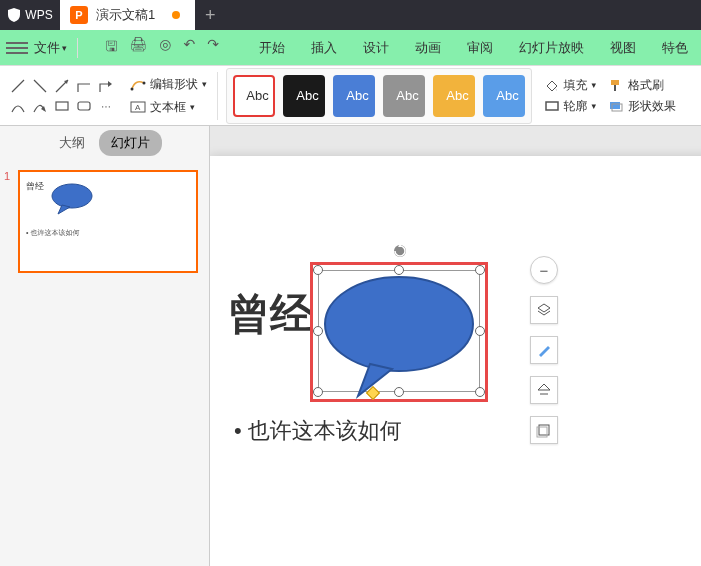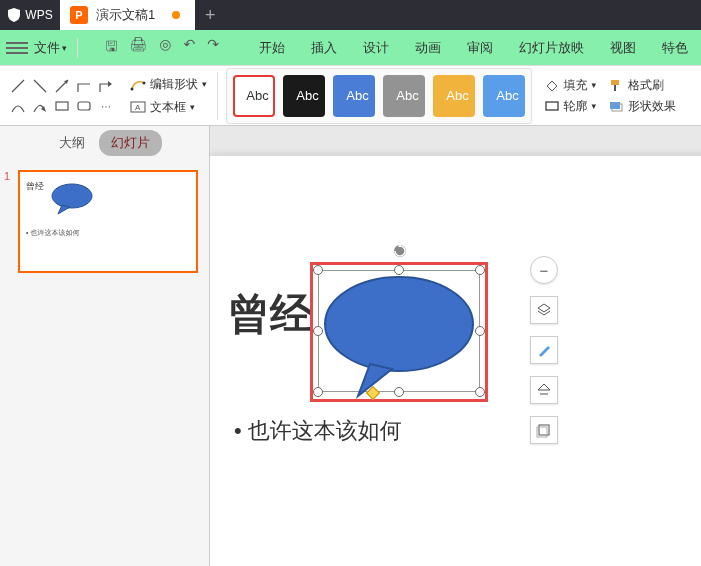--- a/index.html
+++ b/index.html
@@ -43,21 +43,21 @@
 .sw-lblue { background: #5a9de8; color: #fff; }
 .fill-tools { display: flex; flex-direction: column; gap: 4px; padding: 4px; font-size: 12px; }
 .fill-tools .row { display: flex; gap: 12px; }
 .fill-tools .tool { display: flex; align-items: center; gap: 4px; cursor: pointer; color: #333; }
 
 
 .body { display: flex; height: 440px; }
 .sidepane { width: 210px; background: #f5f5f5; border-right: 1px solid #ccc; }
 .side-tabs { height: 34px; display: flex; align-items: center; justify-content: center; gap: 2px; }
 .side-tabs span { font-size: 13px; color: #555; padding: 4px 12px; border-radius: 12px; cursor: pointer; }
-.side-tabs .active { background: #b5b5b5; color: #7f1d1d; }
+.side-tabs .active { background: #b5b5b5; color: #000000; }
 .thumb-wrap { padding: 10px 10px; position: relative; }
 .thumb-num { position: absolute; left: 4px; top: 10px; font-size: 11px; color: #d55; }
 .thumb { width: 180px; height: 103px; background: #fff; border: 2px solid #ff6600; margin-left: 8px; position: relative; }
 .thumb .t-title { position: absolute; left: 6px; top: 8px; font-size: 9px; color: #333; }
 .thumb .t-shape { position: absolute; left: 30px; top: 10px; }
 .thumb .t-bullet { position: absolute; left: 6px; top: 56px; font-size: 7px; color: #555; }
 
 .canvas-area { flex: 1; background: #e8e8e8; position: relative; overflow: hidden; }
 .slide { position: absolute; left: 0; top: 30px; width: 700px; height: 440px; background: #fff; box-shadow: 0 0 10px rgba(0,0,0,0.15); }
 .slide-title { position: absolute; left: 18px; top: 130px; font-size: 42px; color: #333; font-weight: bold; }

